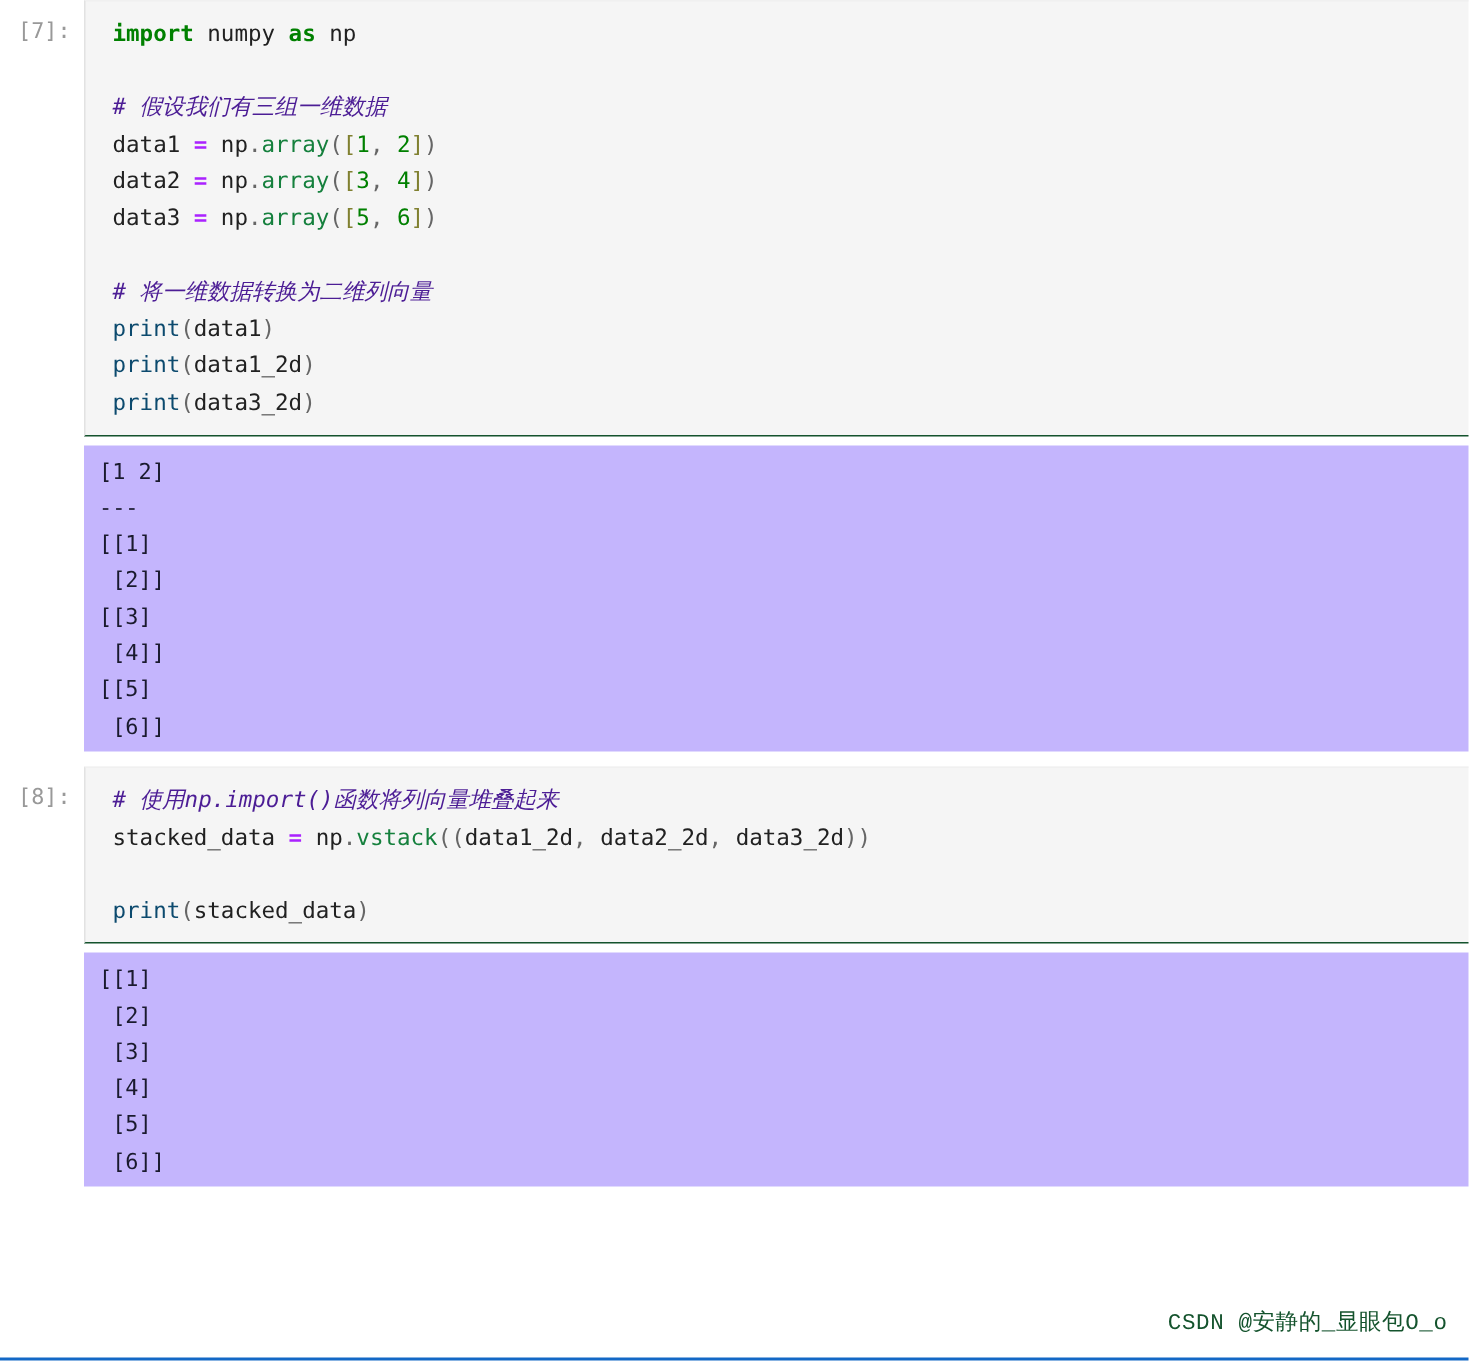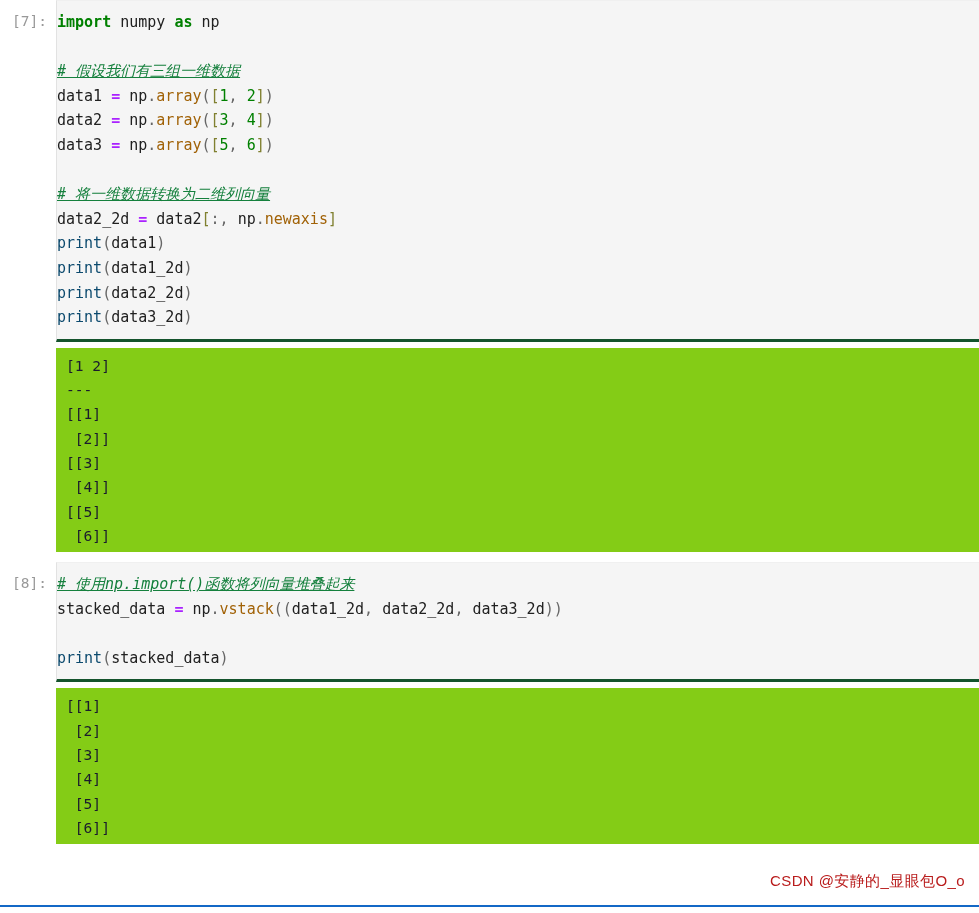--- a/index.html
+++ b/index.html
@@ -43,28 +43,28 @@
     white-space: pre;
   }
   .prompt.input-prompt { padding-top: 9px; }
   .prompt.blank { color: transparent; }
 
   .input-area {
     flex: 1;
     background: #f5f5f5;
     border-left: 1px solid #e2e2e2;
     border-top: 1px solid #f0f0f0;
-    border-bottom: 3px solid #14532d;
-    padding: 9px 0 9px 0;
+    border-bottom: 1px solid #14532d;
+    padding: 9px 0 9px 18px;
     box-sizing: border-box;
   }
 
   .output-area {
     flex: 1;
-    background: #84cc16;
+    background: #c4b5fd;
     padding: 6px 0 4px 10px;
     box-sizing: border-box;
   }
 
   
   .codeline, .outline {
     font-family: "DejaVu Sans Mono", "Liberation Mono", monospace;
     font-size: 15px;
     line-height: 24.6px;
     white-space: pre;
@@ -75,35 +75,35 @@
   .outline {
     color: #1a1a2e;
     font-size: 14.6px;
     line-height: 24.3px;
   }
 
   
   .tok-kw       { color: #008000; font-weight: bold; }   
   .tok-name     { color: #212121; }                      
   .tok-builtin  { color: #0c4a6e; }                      
-  .tok-func     { color: #a16207; }                      
+  .tok-func     { color: #15803d; }                      
   .tok-op       { color: #666666; }                      
   .tok-assign   { color: #aa22ff; font-weight: bold; }   
   .tok-num      { color: #008000; }                      
   .tok-str      { color: #ba2121; }                      
   .tok-brack    { color: #808030; }                      
-  .tok-comment  { color: #15803d; font-style: italic; text-decoration: underline; }
+  .tok-comment  { color: #4c1d95; font-style: italic; }
 
   
   .watermark {
     position: absolute;
     right: 14px;
     bottom: 22px;
-    color: #b91c1c;
-    font-family: Liberation Sans, sans-serif;
+    color: #14532d;
+    font-family: Liberation Mono, monospace;
     font-size: 15px;
     letter-spacing: 0.4px;
     white-space: pre;
     user-select: none;
   }
 
   .bottom-rule {
     position: absolute;
     left: 0;
     bottom: 6px;
@@ -124,24 +124,22 @@
         <div class="prompt input-prompt">[7]:</div>
         <div class="input-area">
           <div class="codeline"><span class="tok-kw">import</span><span class="tok-op"> </span><span class="tok-name">numpy</span><span class="tok-op"> </span><span class="tok-kw">as</span><span class="tok-op"> </span><span class="tok-name">np</span></div>
           <div class="codeline blank">&nbsp;</div>
           <div class="codeline"><span class="tok-comment"># 假设我们有三组一维数据</span></div>
           <div class="codeline"><span class="tok-name">data1 </span><span class="tok-assign">=</span><span class="tok-name"> np</span><span class="tok-op">.</span><span class="tok-func">array</span><span class="tok-op">(</span><span class="tok-brack">[</span><span class="tok-num">1</span><span class="tok-op">, </span><span class="tok-num">2</span><span class="tok-brack">]</span><span class="tok-op">)</span></div>
           <div class="codeline"><span class="tok-name">data2 </span><span class="tok-assign">=</span><span class="tok-name"> np</span><span class="tok-op">.</span><span class="tok-func">array</span><span class="tok-op">(</span><span class="tok-brack">[</span><span class="tok-num">3</span><span class="tok-op">, </span><span class="tok-num">4</span><span class="tok-brack">]</span><span class="tok-op">)</span></div>
           <div class="codeline"><span class="tok-name">data3 </span><span class="tok-assign">=</span><span class="tok-name"> np</span><span class="tok-op">.</span><span class="tok-func">array</span><span class="tok-op">(</span><span class="tok-brack">[</span><span class="tok-num">5</span><span class="tok-op">, </span><span class="tok-num">6</span><span class="tok-brack">]</span><span class="tok-op">)</span></div>
           <div class="codeline blank">&nbsp;</div>
           <div class="codeline"><span class="tok-comment"># 将一维数据转换为二维列向量</span></div>
-          <div class="codeline"><span class="tok-name">data2_2d </span><span class="tok-assign">=</span><span class="tok-name"> data2</span><span class="tok-brack">[</span><span class="tok-op">:, </span><span class="tok-name">np</span><span class="tok-op">.</span><span class="tok-func">newaxis</span><span class="tok-brack">]</span></div>
           <div class="codeline"><span class="tok-builtin">print</span><span class="tok-op">(</span><span class="tok-name">data1</span><span class="tok-op">)</span></div>
           <div class="codeline"><span class="tok-builtin">print</span><span class="tok-op">(</span><span class="tok-name">data1_2d</span><span class="tok-op">)</span></div>
-          <div class="codeline"><span class="tok-builtin">print</span><span class="tok-op">(</span><span class="tok-name">data2_2d</span><span class="tok-op">)</span></div>
           <div class="codeline"><span class="tok-builtin">print</span><span class="tok-op">(</span><span class="tok-name">data3_2d</span><span class="tok-op">)</span></div>
         </div>
       </div>
       <div class="spacer-xs"></div>
       <div class="cell">
         <div class="prompt blank">&nbsp;</div>
         <div class="output-area">
           <div class="outline">[1 2]</div>
           <div class="outline">---</div>
           <div class="outline">[[1]</div>

